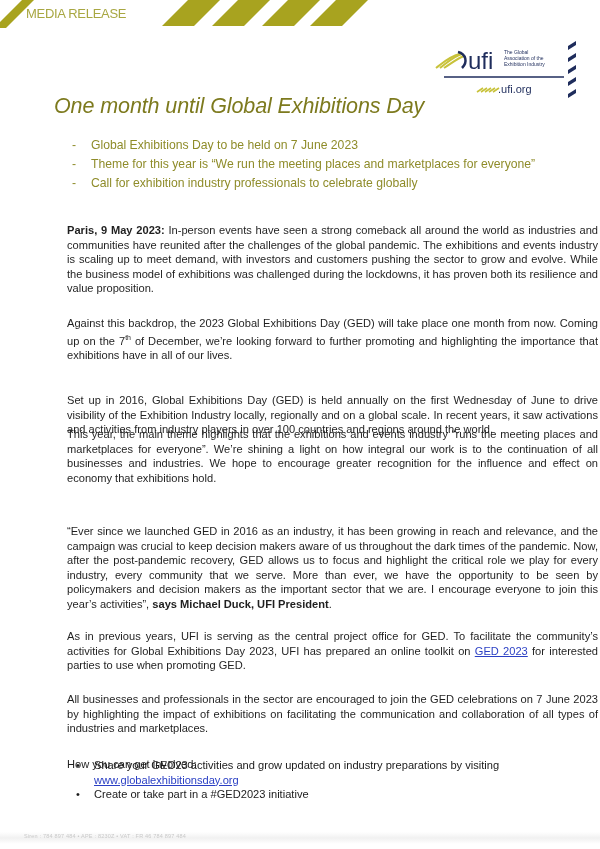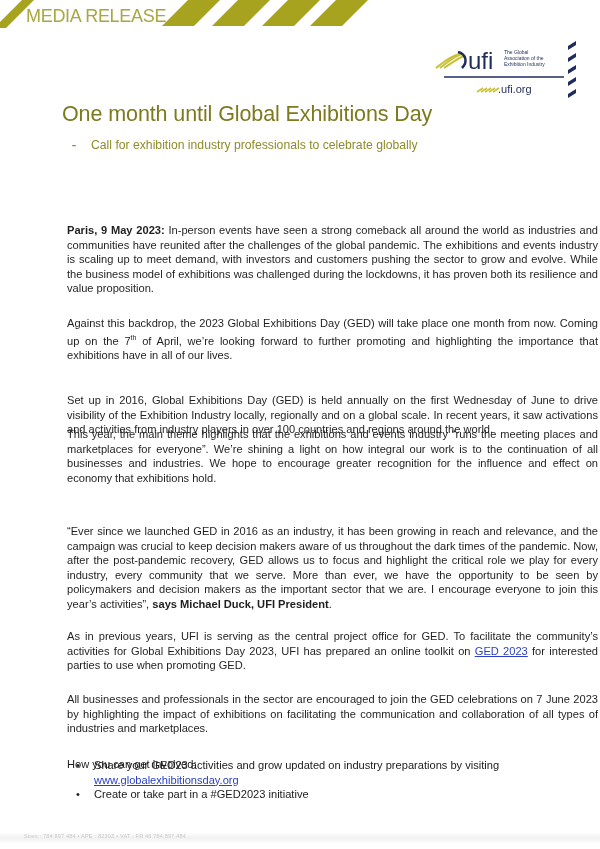--- a/index.html
+++ b/index.html
@@ -1,24 +1,24 @@
 <!DOCTYPE html>
 <html><head>
   <meta charset="utf-8">
   <style>
     html, body { margin: 0; padding: 0; background: #ffffff; }
     body { width: 600px; height: 849px; position: relative; overflow: hidden;
            font-family: "Liberation Sans", sans-serif; color: #1a1a1a; }
-    .header-label { position: absolute; left: 26px; top: 6px; font-size: 18px;
+    .header-label { position: absolute; left: 26px; top: 6px; font-size: 13px;
                     color: #a8a742; letter-spacing: -0.3px; font-weight: normal; }
     .stripe-left { position: absolute; left: 0; top: 0; }
     .stripes { position: absolute; left: 158px; top: 0; }
     .logo { position: absolute; left: 432px; top: 32px; width: 150px; height: 70px; }
     .title { position: absolute; left: 54px; top: 94px; font-size: 21.5px; color: #7d7a1e;
-             margin: 8px; font-weight: normal; letter-spacing: -0.1px; }
+             margin: 0; font-weight: normal; letter-spacing: -0.1px; font-style: italic; }
     .highlights { position: absolute; left: 72px; top: 136px; margin: 0; padding: 0; list-style: none; }
     .highlights li { font-size: 12.2px; color: #8f8c2a; line-height: 19px; position: relative; padding-left: 19px; }
     .highlights li .dash { position: absolute; left: 0; top: 0; }
     .body-text { position: absolute; left: 54px; width: 531px; font-size: 11.1px; line-height: 14.6px;
                  text-align: justify; margin: 13px; color: #1f1f1f; }
     .b { font-weight: bold; }
     a.link { color: #2a3fc4; text-decoration: underline; }
     .involve-list { position: absolute; left: 54px; top: 758px; margin: 0; padding: 0; list-style: none;
                     font-size: 11.1px; line-height: 14.6px; }
     .involve-list li { position: relative; padding-left: 40px; }
@@ -58,28 +58,28 @@
     <path d="M45,60 l6,-4 M49,60 l6,-4 M53,60 l6,-4 M57,60 l6,-4 M61,60 l6,-4" stroke="#c8c23a" stroke-width="1.6"></path>
     <text x="66" y="61" font-family="Liberation Sans, sans-serif" font-size="11" fill="#1f2d5c">.ufi.org</text>
 
     <path d="M136,14 l8,-5 l0,4 l-8,5 z M136,26 l8,-5 l0,4 l-8,5 z M136,38 l8,-5 l0,4 l-8,5 z M136,50 l8,-5 l0,4 l-8,5 z M136,62 l8,-5 l0,4 l-8,5 z" fill="#1f2d5c"></path>
   </svg>
 </div>
 
 <h1 class="title">One month until Global Exhibitions Day</h1>
 
 <ul class="highlights">
-  <li><span class="dash">-</span></li>
-  <li><span class="dash">-</span></li>
+  <li><span class="dash">-</span><span>Global Exhibitions Day to be held on 7 June 2023</span></li>
+  <li><span class="dash">-</span><span>Theme for this year is “We run the meeting places and marketplaces for everyone”</span></li>
   <li><span class="dash">-</span><span>Call for exhibition industry professionals to celebrate globally</span></li>
 </ul>
 
 <p class="body-text" style="top:210px;"><span class="b">Paris, 9 May 2023:</span><span> In-person events have seen a strong comeback all around the world as industries and communities have reunited after the challenges of the global pandemic. The exhibitions and events industry is scaling up to meet demand, with investors and customers pushing the sector to grow and evolve. While the business model of exhibitions was challenged during the lockdowns, it has proven both its resilience and value proposition.</span></p>
 
-<p class="body-text" style="top:303px;"><span>Against this backdrop, the 2023 Global Exhibitions Day (GED) will take place one month from now. Coming up on the 7</span><sup style="font-size:7px;">th</sup><span> of April, we’re looking forward to further promoting and highlighting the importance that exhibitions have in all of our lives.</span></p>
+<p class="body-text" style="top:303px;"><span>Against this backdrop, the 2023 Global Exhibitions Day (GED) will take place one month from now. Coming up on the 7</span><sup style="font-size:7px;">th</sup><span> of December, we’re looking forward to further promoting and highlighting the importance that exhibitions have in all of our lives.</span></p>
 
 <p class="body-text" style="top:380px;"><span>Set up in 2016, Global Exhibitions Day (GED) is held annually on the first Wednesday of June to drive visibility of the Exhibition Industry locally, regionally and on a global scale. In recent years, it saw activations and activities from industry players in over 100 countries and regions around the world.</span></p>
 
 <p class="body-text" style="top:414px;"><span>This year, the main theme highlights that the exhibitions and events industry “runs the meeting places and marketplaces for everyone”.  We’re shining a light on how integral our work is to the continuation of all businesses and industries. We hope to encourage greater recognition for the influence and effect on economy that exhibitions hold.</span></p>
 
 <p class="body-text" style="top:511px;"><span>“Ever since we launched GED in 2016 as an industry, it has been growing in reach and relevance, and the campaign was crucial to keep decision makers aware of us throughout the dark times of the pandemic. Now, after the post-pandemic recovery, GED allows us to focus and highlight the critical role we play for every industry, every community that we serve. More than ever, we have the opportunity to be seen by policymakers and decision makers as the important sector that we are. I encourage everyone to join this year’s activities”, </span><span class="b">says Michael Duck, UFI President</span><span>.</span></p>
 
 <p class="body-text" style="top:616px;"><span>As in previous years, UFI is serving as the central project office for GED. To facilitate the community’s activities for Global Exhibitions Day 2023, UFI has prepared an online toolkit on </span><a class="link" href="#">GED 2023</a><span> for interested parties to use when promoting GED.</span></p>
 
 <p class="body-text" style="top:679px;"><span>All businesses and professionals in the sector are encouraged to join the GED celebrations on 7 June 2023 by highlighting the impact of exhibitions on facilitating the communication and collaboration of all types of industries and marketplaces.</span></p>

